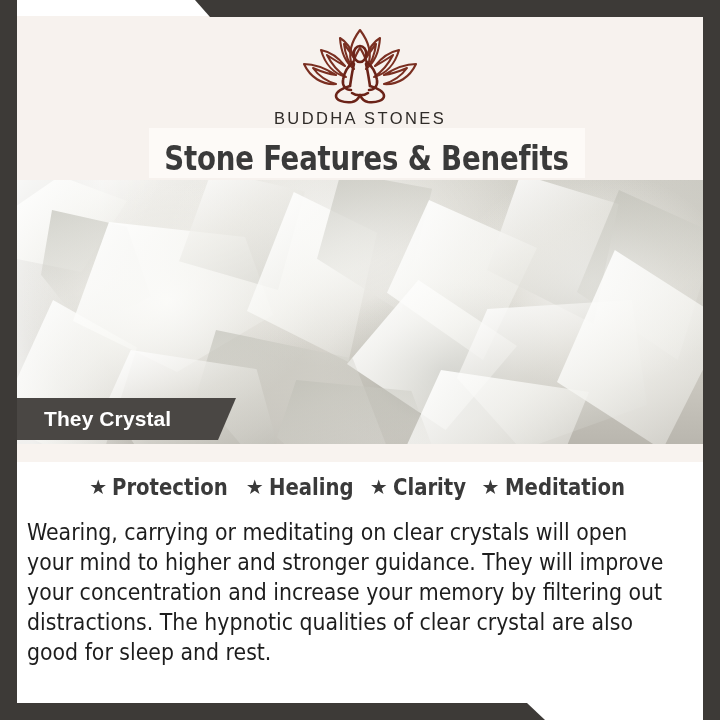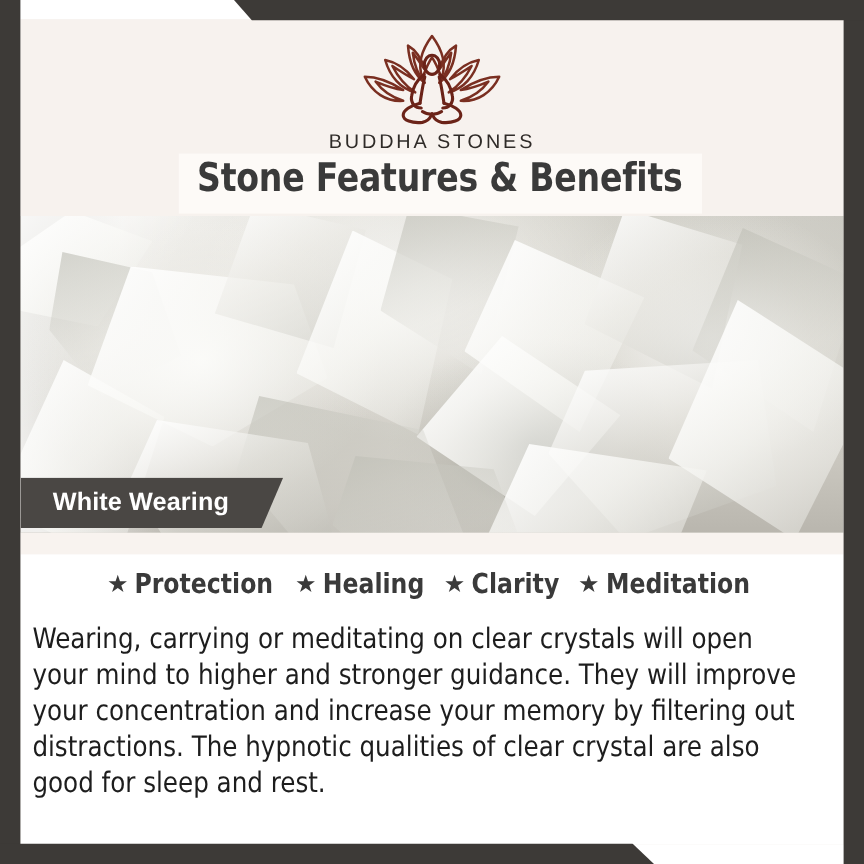--- a/index.html
+++ b/index.html
@@ -96,21 +96,21 @@
 
   
   .title-plaque {
     position: absolute;
     left: 132px;
     top: 112px;
     width: 436px;
     height: 50px;
     background: #fdfaf7;
     display: flex;
-    align-items: flex-start;
+    align-items: flex-end;
     justify-content: center;
   }
   .title-text {
     font-family: "Liberation Sans Narrow", "DejaVu Sans Condensed", "Liberation Sans", sans-serif;
     font-weight: bold;
     font-size: 33px;
     letter-spacing: -0.2px;
     color: #3a3a3a;
     white-space: nowrap;
     transform: scaleX(0.93);
@@ -319,21 +319,21 @@
         <div class="shard bright" style="left:540px; top:70px; width:170px; height:200px; clip-path:polygon(34% 0,100% 36%,62% 100%,0 66%);"></div>
         <div class="shard dim" style="left:180px; top:150px; width:190px; height:130px; clip-path:polygon(10% 0,82% 22%,100% 90%,30% 100%,0 48%);"></div>
         <div class="shard bright" style="left:-20px; top:120px; width:140px; height:170px; clip-path:polygon(40% 0,100% 28%,72% 100%,0 72%);"></div>
         <div class="shard" style="left:90px;  top:170px; width:170px; height:120px; clip-path:polygon(14% 0,88% 16%,100% 78%,26% 100%,0 44%);"></div>
         <div class="shard bright" style="left:380px; top:190px; width:200px; height:110px; clip-path:polygon(22% 0,96% 20%,78% 100%,4% 72%);"></div>
         <div class="shard dim" style="left:260px; top:200px; width:160px; height:110px; clip-path:polygon(12% 0,84% 10%,100% 72%,36% 100%,0 52%);"></div>
       </div>
 
       <div class="stone-label">
         <div class="stone-label-shape"></div>
-        <div class="stone-label-text">White Wearing</div>
+        <div class="stone-label-text">They Crystal</div>
       </div>
     </div>
 
     <div class="separator"></div>
 
     <div class="content">
 
       <div class="features">
         <span class="feature">
           <span class="star">★</span>

